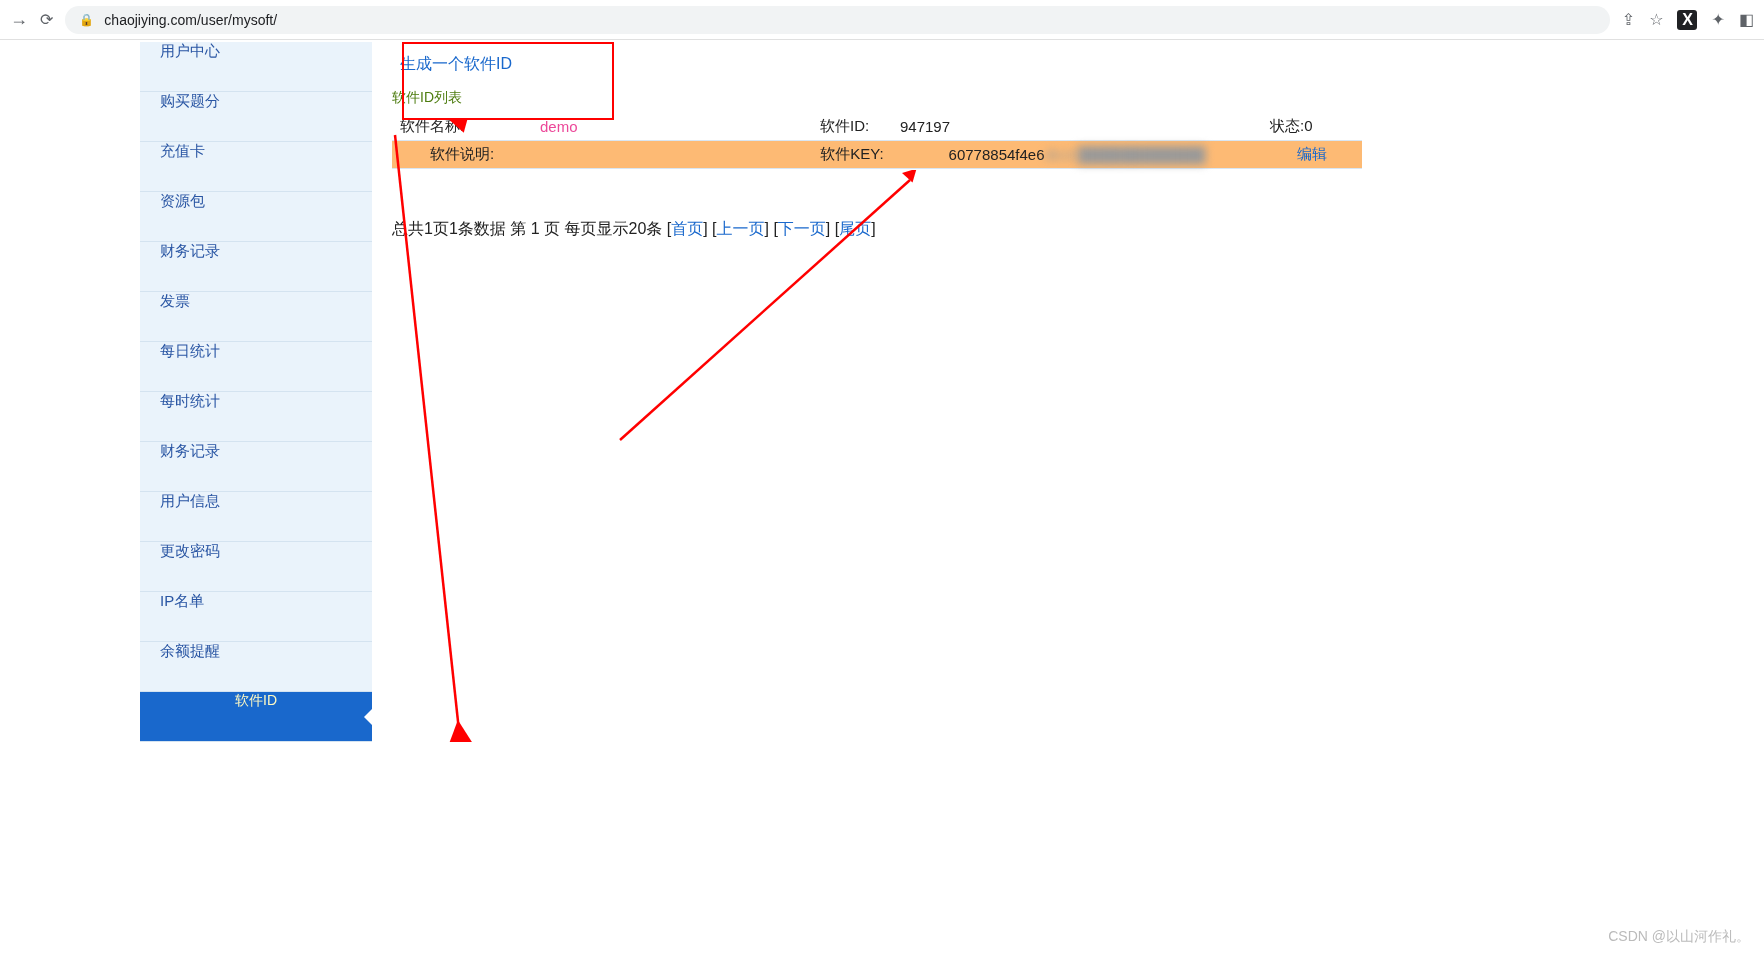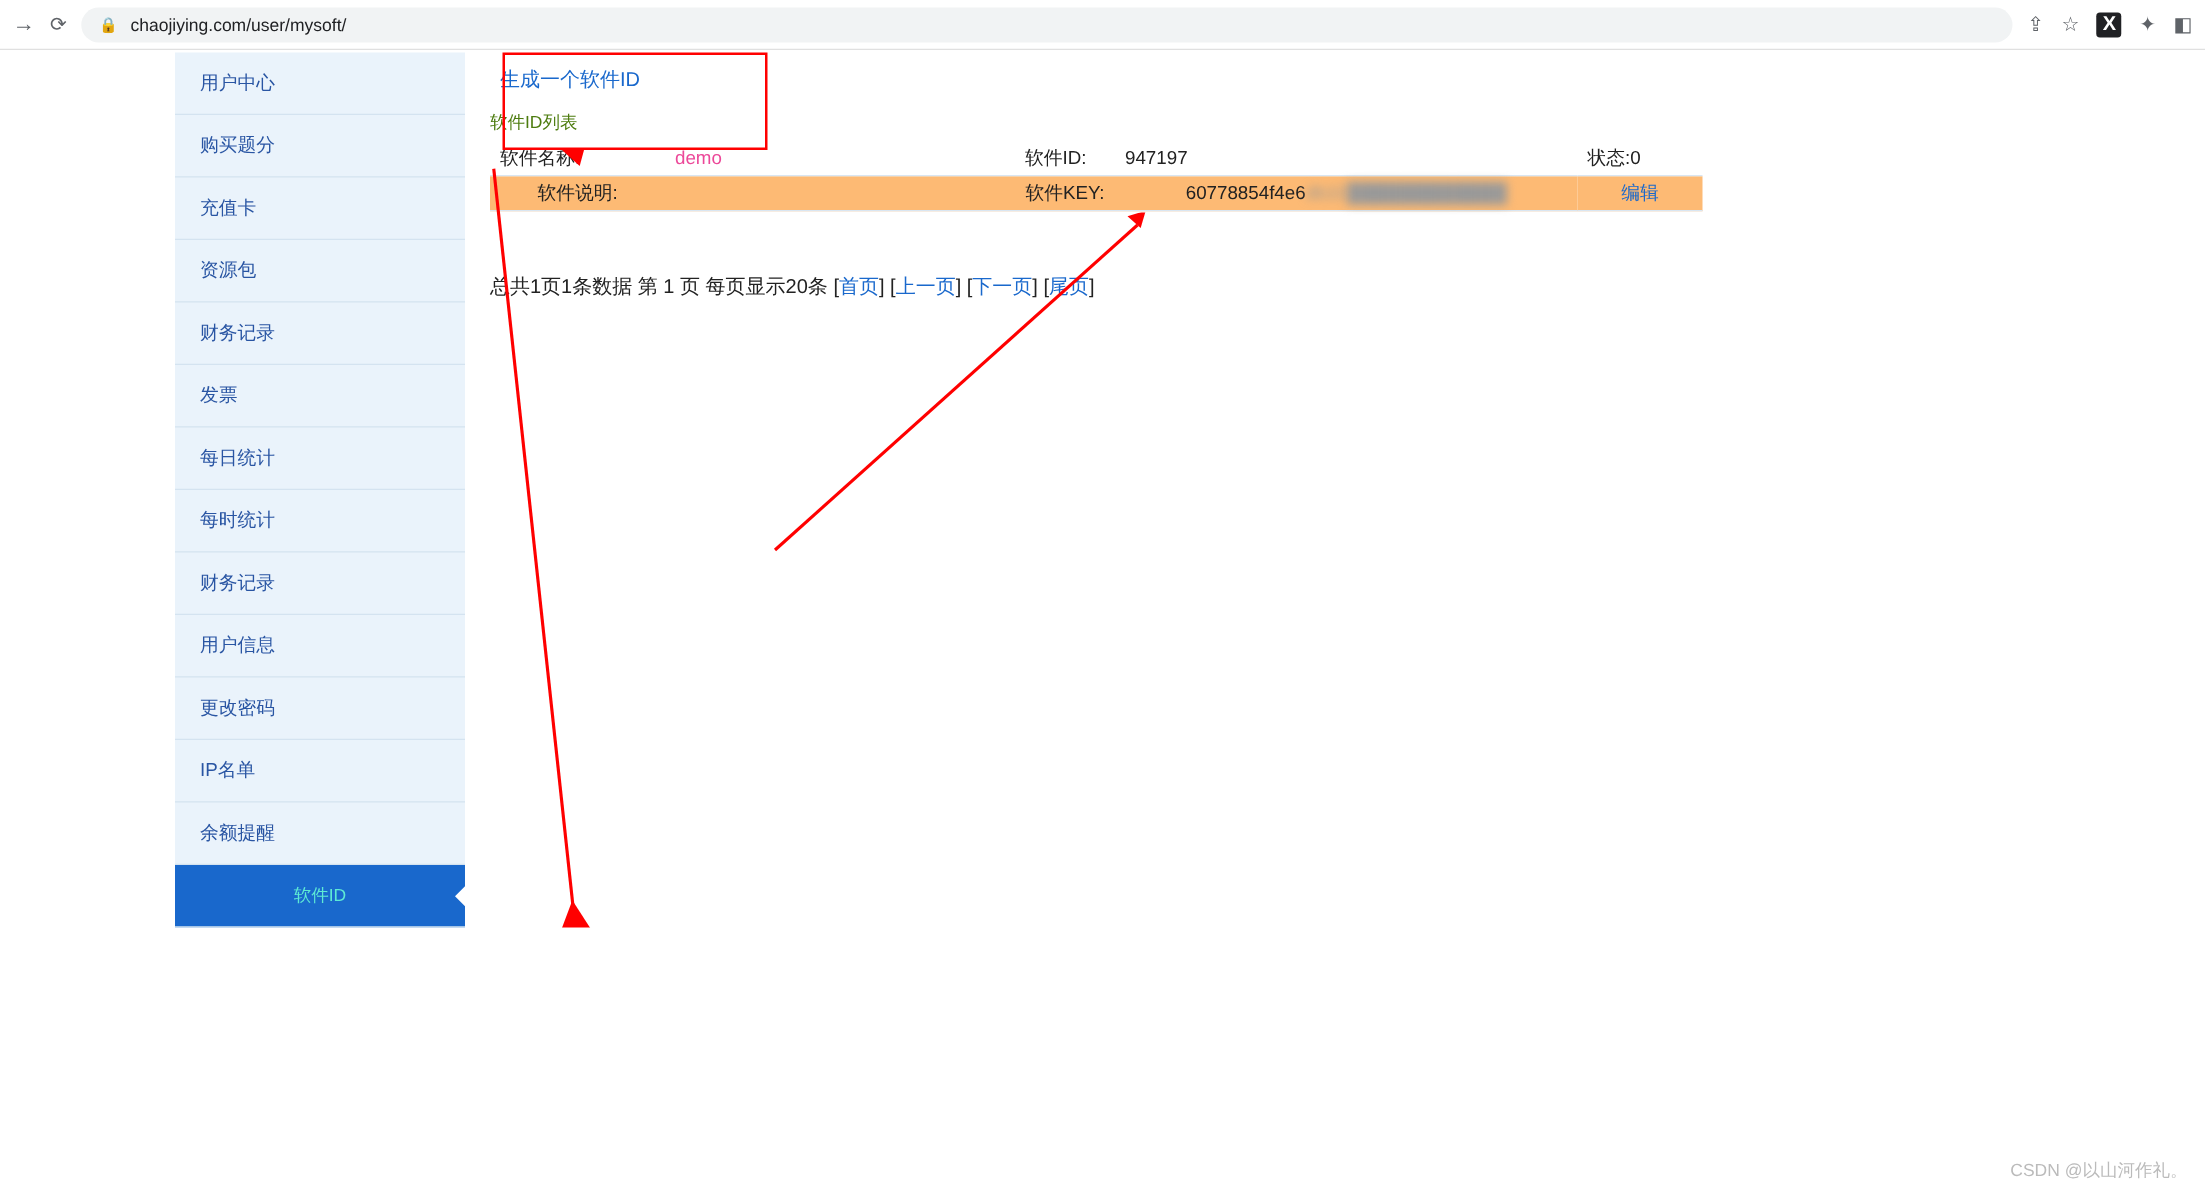--- a/index.html
+++ b/index.html
@@ -35,30 +35,29 @@
     .page-wrap { display: flex; padding-top: 2px; position: relative; }
     
     .sidebar {
       width: 232px;
       margin-left: 140px;
       background: #eaf3fb;
     }
     .sidebar-item {
       height: 50px;
       display: flex;
-      align-items: center;
       padding-left: 20px;
       color: #2955a3;
       border-bottom: 1px solid #d4e3f0;
       cursor: pointer;
       font-size: 15px;
     }
     .sidebar-item.active {
       background: #1968cc;
-      color: #5eead4;
+      color: #fef9c3;
       position: relative;
       justify-content: center;
       padding-left: 0;
       font-size: 14px;
     }
     .sidebar-item.active::after {
       content: '';
       position: absolute;
       right: 0;
       top: 50%;

